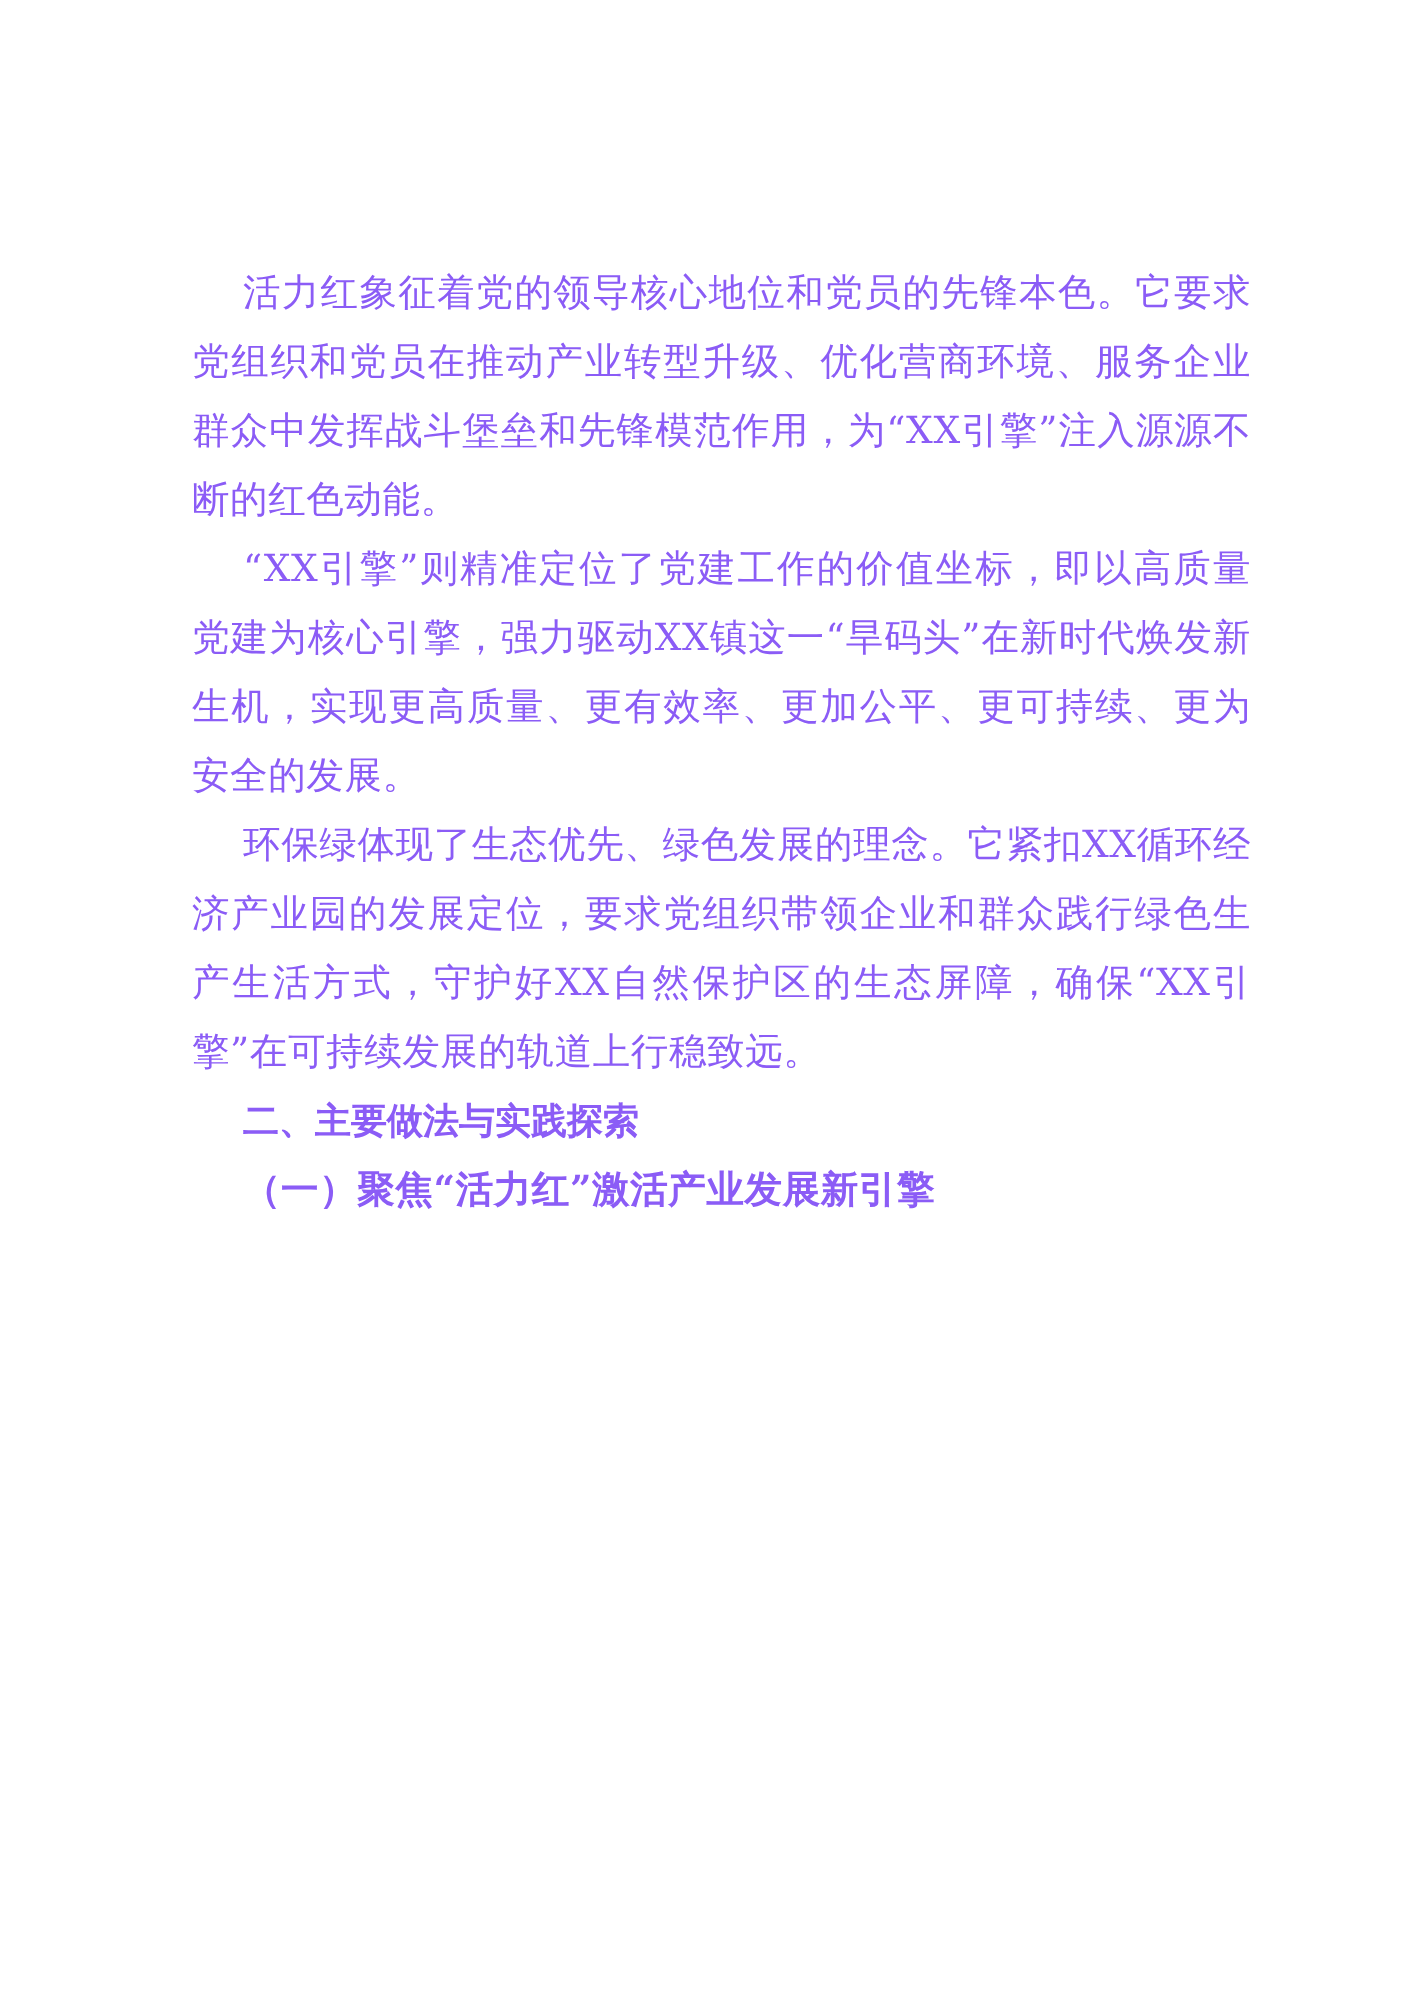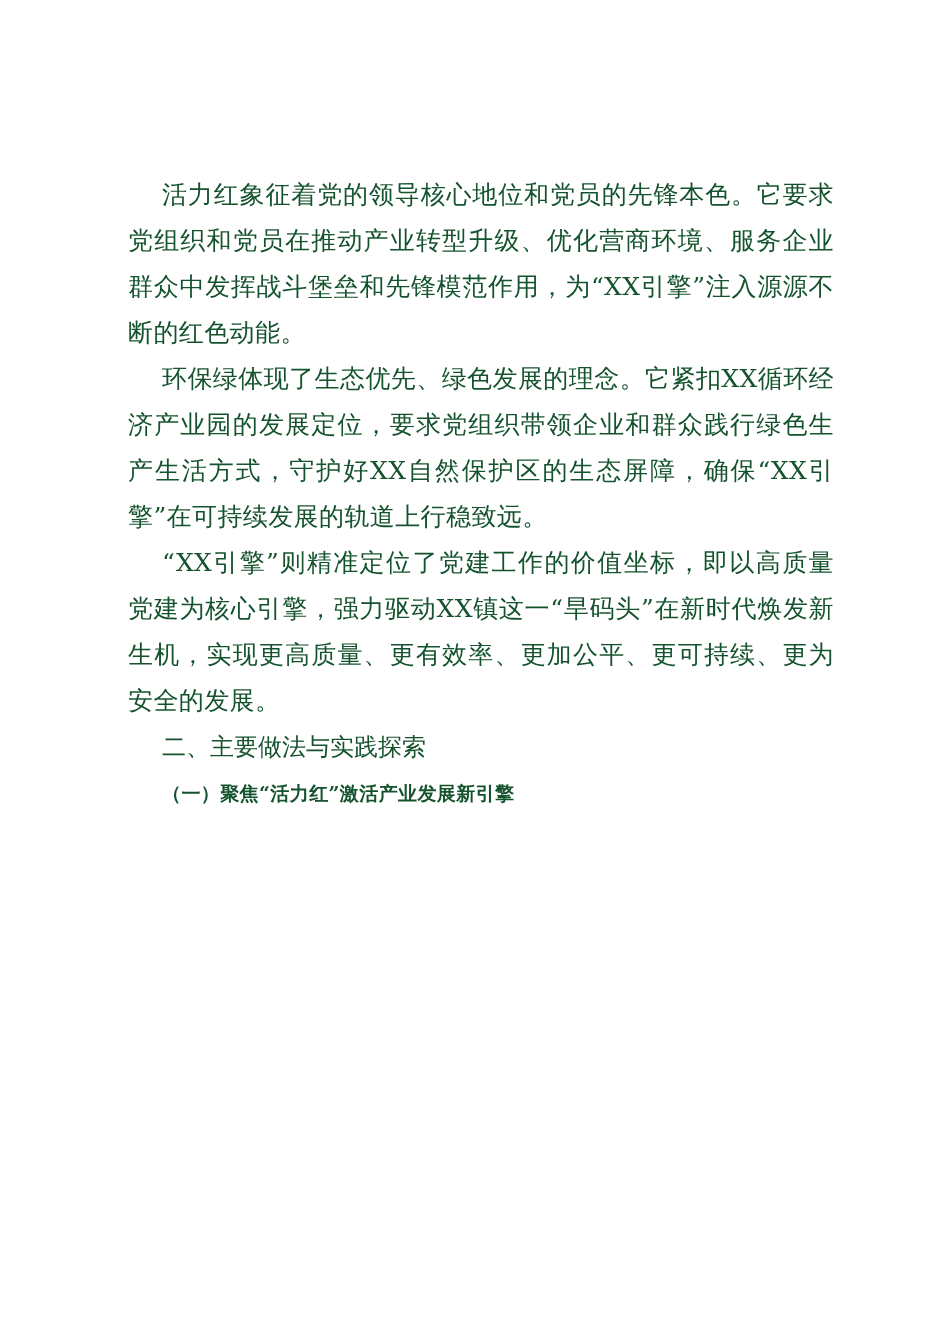--- a/index.html
+++ b/index.html
@@ -3,48 +3,48 @@
 <meta charset="utf-8">
 <style>
   html, body { margin: 0; padding: 0; background: #ffffff; }
   body { width: 950px; height: 1344px; position: relative; overflow: hidden; }
   .page {
     position: absolute;
     left: 128px;
     top: 172px;
     width: 706px;
     font-family: "DejaVu Serif", "Liberation Serif", serif;
-    color: #14532d;
+    color: #8b5cf6;
   }
   .para {
     margin: 0;
     font-size: 25px;
     line-height: 46px;
     text-indent: 34px;
     text-align: justify;
     letter-spacing: 0.4px;
   }
   .heading {
     margin: 0;
     font-family: "DejaVu Sans", "Liberation Sans", sans-serif;
-    font-weight: normal;
+    font-weight: bold;
     font-size: 24px;
     line-height: 46px;
     text-indent: 34px;
   }
   .subheading {
     margin: 0;
-    font-size: 19px;
+    font-size: 25px;
     line-height: 46px;
     text-indent: 34px;
     letter-spacing: 0.4px;
   }
 </style>
 </head>
 <body>
 
 <div class="page">
   <p class="para">活力红象征着党的领导核心地位和党员的先锋本色。它要求党组织和党员在推动产业转型升级、优化营商环境、服务企业群众中发挥战斗堡垒和先锋模范作用，为“XX引擎”注入源源不断的红色动能。</p>
+  <p class="para">“XX引擎”则精准定位了党建工作的价值坐标，即以高质量党建为核心引擎，强力驱动XX镇这一“旱码头”在新时代焕发新生机，实现更高质量、更有效率、更加公平、更可持续、更为安全的发展。</p>
   <p class="para">环保绿体现了生态优先、绿色发展的理念。它紧扣XX循环经济产业园的发展定位，要求党组织带领企业和群众践行绿色生产生活方式，守护好XX自然保护区的生态屏障，确保“XX引擎”在可持续发展的轨道上行稳致远。</p>
-  <p class="para">“XX引擎”则精准定位了党建工作的价值坐标，即以高质量党建为核心引擎，强力驱动XX镇这一“旱码头”在新时代焕发新生机，实现更高质量、更有效率、更加公平、更可持续、更为安全的发展。</p>
   <h2 class="heading">二、主要做法与实践探索</h2>
   <h3 class="subheading">（一）聚焦“活力红”激活产业发展新引擎</h3>
 </div>
 
 </body></html>

